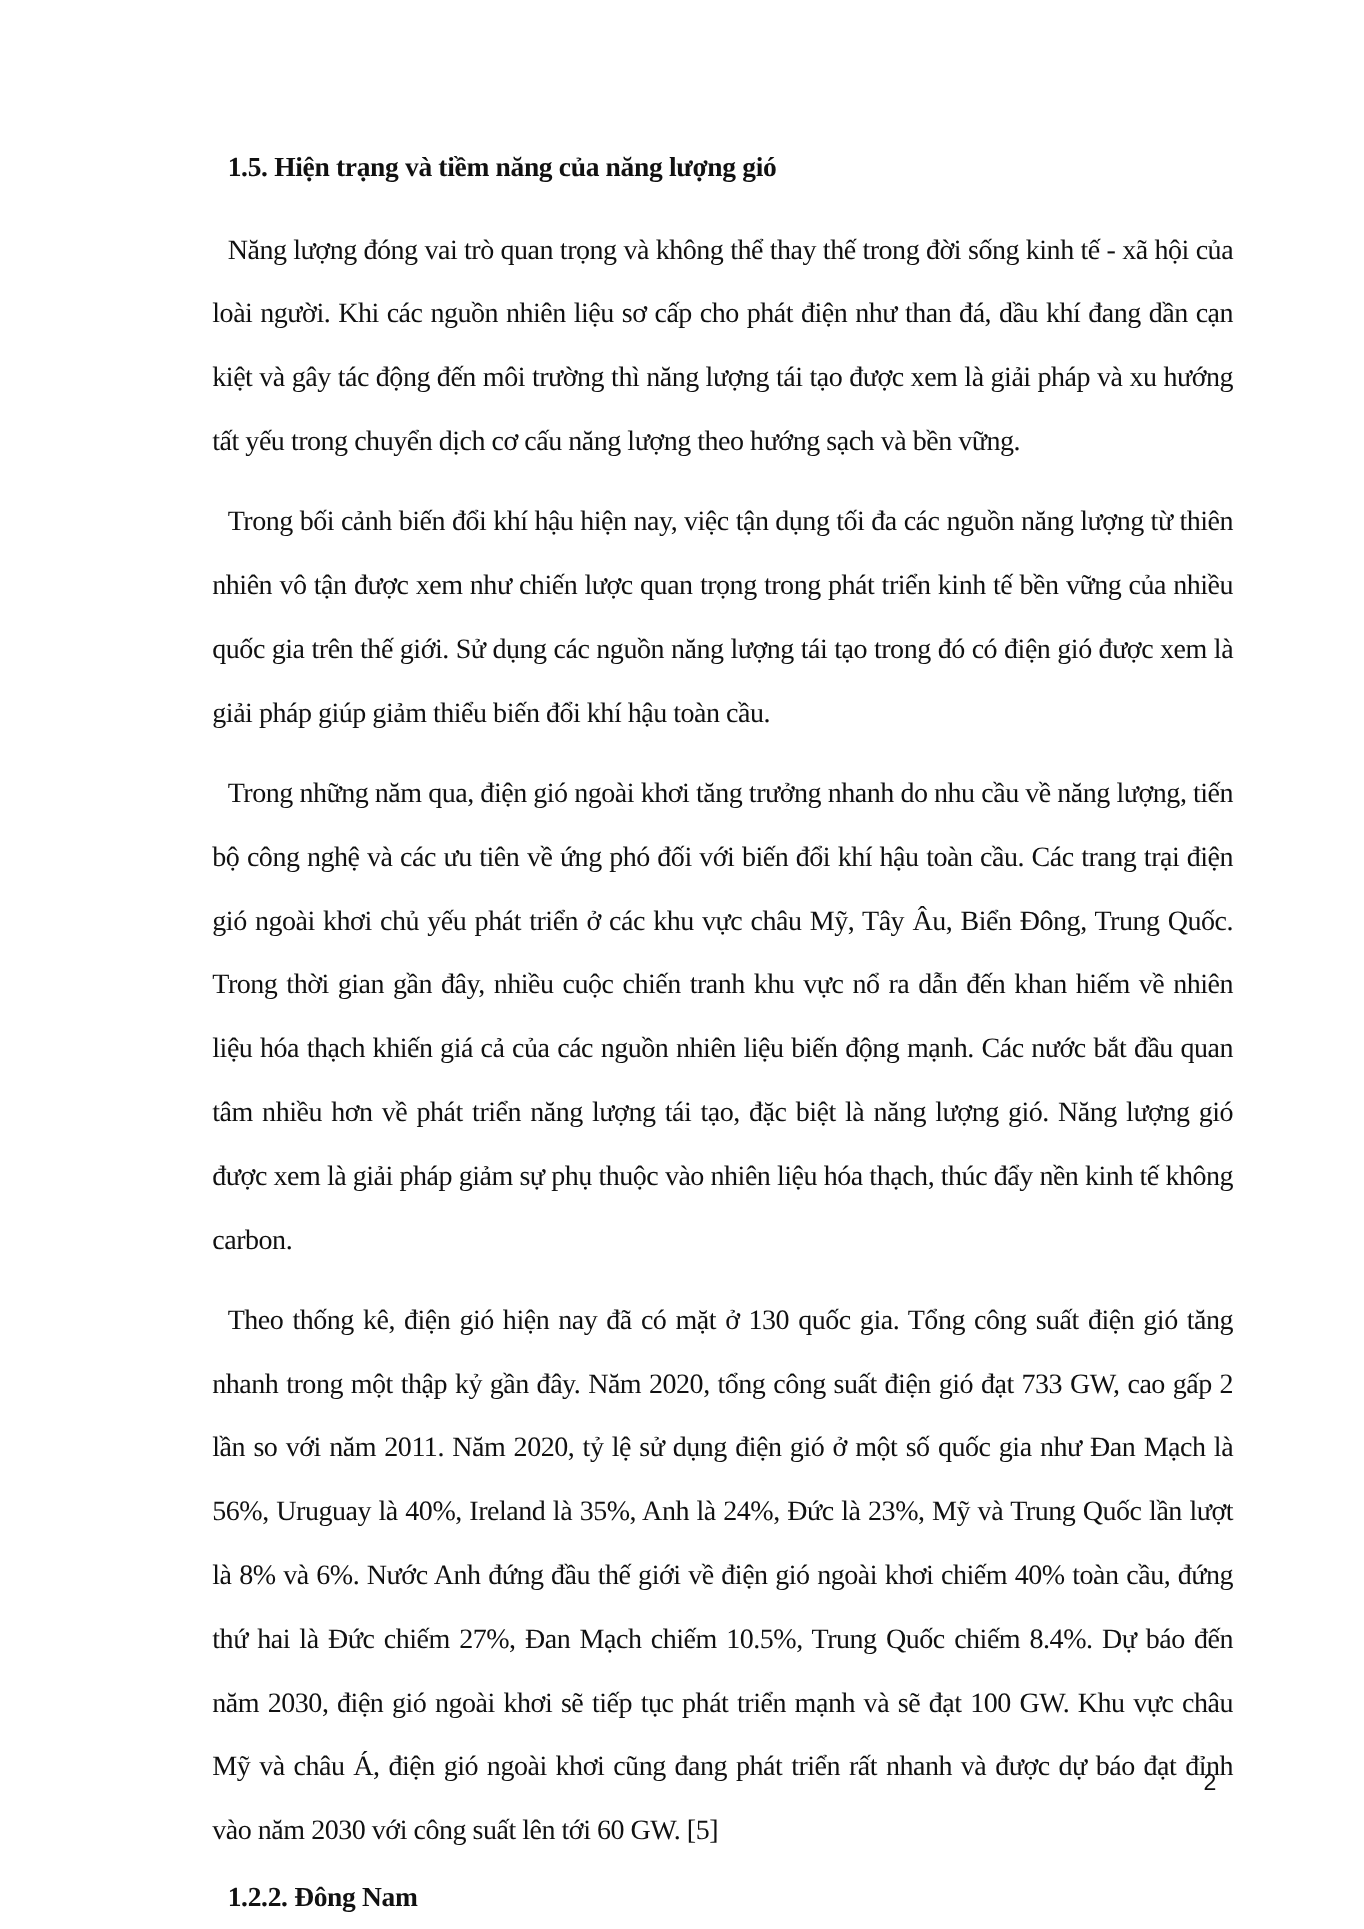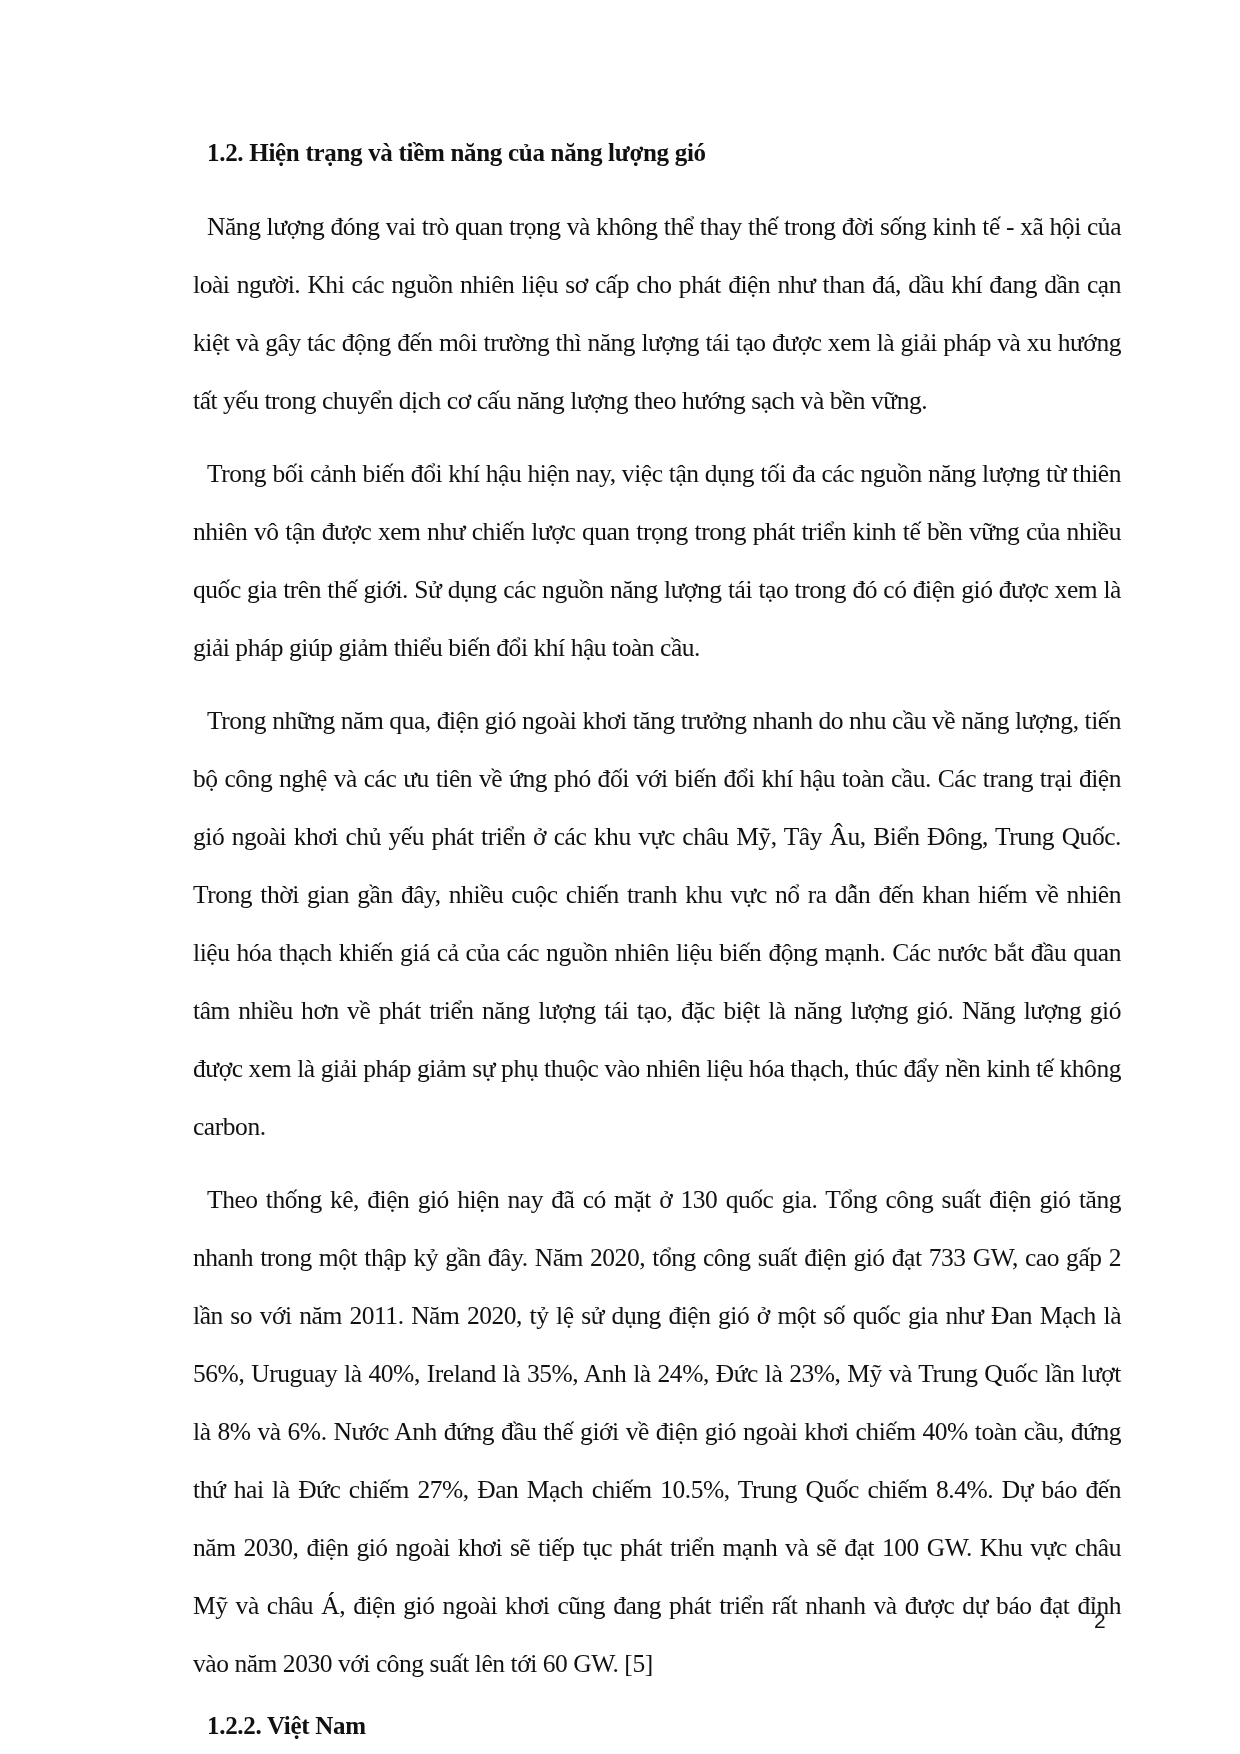--- a/index.html
+++ b/index.html
@@ -63,24 +63,24 @@
       font-size: 21px;
       line-height: 24px;
       color: #111111;
     }
   </style>
 </head>
 <body>
 
 <div class="page">
   <div class="content">
-    <div class="h2">1.2. Hiện trạng và tiềm năng của năng lượng gió</div>
+    <div class="h2">1.5. Hiện trạng và tiềm năng của năng lượng gió</div>
 
     <p class="para">Năng lượng đóng vai trò quan trọng và không thể thay thế trong đời sống kinh tế - xã hội của loài người. Khi các nguồn nhiên liệu sơ cấp cho phát điện như than đá, dầu khí đang dần cạn kiệt và gây tác động đến môi trường thì năng lượng tái tạo được xem là giải pháp và xu hướng tất yếu trong chuyển dịch cơ cấu năng lượng theo hướng sạch và bền vững.</p>
     <p class="para">Trong bối cảnh biến đổi khí hậu hiện nay, việc tận dụng tối đa các nguồn năng lượng từ thiên nhiên vô tận được xem như chiến lược quan trọng trong phát triển kinh tế bền vững của nhiều quốc gia trên thế giới. Sử dụng các nguồn năng lượng tái tạo trong đó có điện gió được xem là giải pháp giúp giảm thiểu biến đổi khí hậu toàn cầu.</p>
     <p class="para">Trong những năm qua, điện gió ngoài khơi tăng trưởng nhanh do nhu cầu về năng lượng, tiến bộ công nghệ và các ưu tiên về ứng phó đối với biến đổi khí hậu toàn cầu. Các trang trại điện gió ngoài khơi chủ yếu phát triển ở các khu vực châu Mỹ, Tây Âu, Biển Đông, Trung Quốc. Trong thời gian gần đây, nhiều cuộc chiến tranh khu vực nổ ra dẫn đến khan hiếm về nhiên liệu hóa thạch khiến giá cả của các nguồn nhiên liệu biến động mạnh. Các nước bắt đầu quan tâm nhiều hơn về phát triển năng lượng tái tạo, đặc biệt là năng lượng gió. Năng lượng gió được xem là giải pháp giảm sự phụ thuộc vào nhiên liệu hóa thạch, thúc đẩy nền kinh tế không carbon.</p>
     <p class="para">Theo thống kê, điện gió hiện nay đã có mặt ở 130 quốc gia. Tổng công suất điện gió tăng nhanh trong một thập kỷ gần đây. Năm 2020, tổng công suất điện gió đạt 733 GW, cao gấp 2 lần so với năm 2011. Năm 2020, tỷ lệ sử dụng điện gió ở một số quốc gia như Đan Mạch là 56%, Uruguay là 40%, Ireland là 35%, Anh là 24%, Đức là 23%, Mỹ và Trung Quốc lần lượt là 8% và 6%. Nước Anh đứng đầu thế giới về điện gió ngoài khơi chiếm 40% toàn cầu, đứng thứ hai là Đức chiếm 27%, Đan Mạch chiếm 10.5%, Trung Quốc chiếm 8.4%. Dự báo đến năm 2030, điện gió ngoài khơi sẽ tiếp tục phát triển mạnh và sẽ đạt 100 GW. Khu vực châu Mỹ và châu Á, điện gió ngoài khơi cũng đang phát triển rất nhanh và được dự báo đạt đỉnh vào năm 2030 với công suất lên tới 60 GW. [5]</p>
 
-    <div class="h3 vn">1.2.2. Việt Nam</div>
+    <div class="h3 vn">1.2.2. Đông Nam</div>
   </div>
 
   <div class="page-number">2</div>
 </div>
 
 </body></html>

